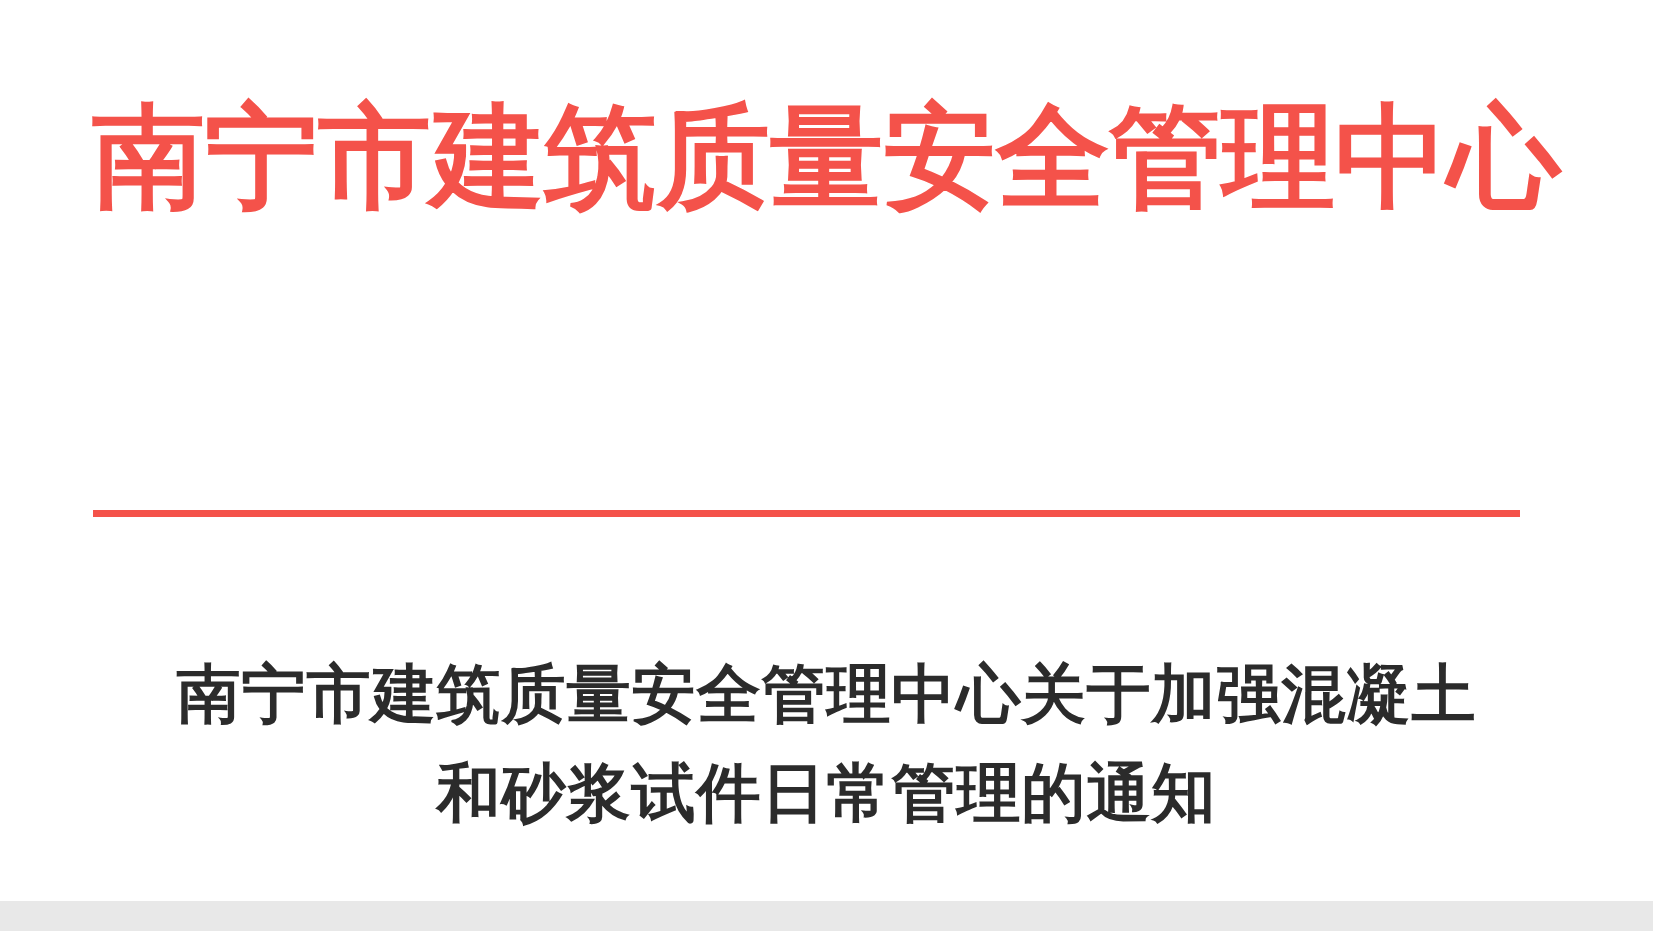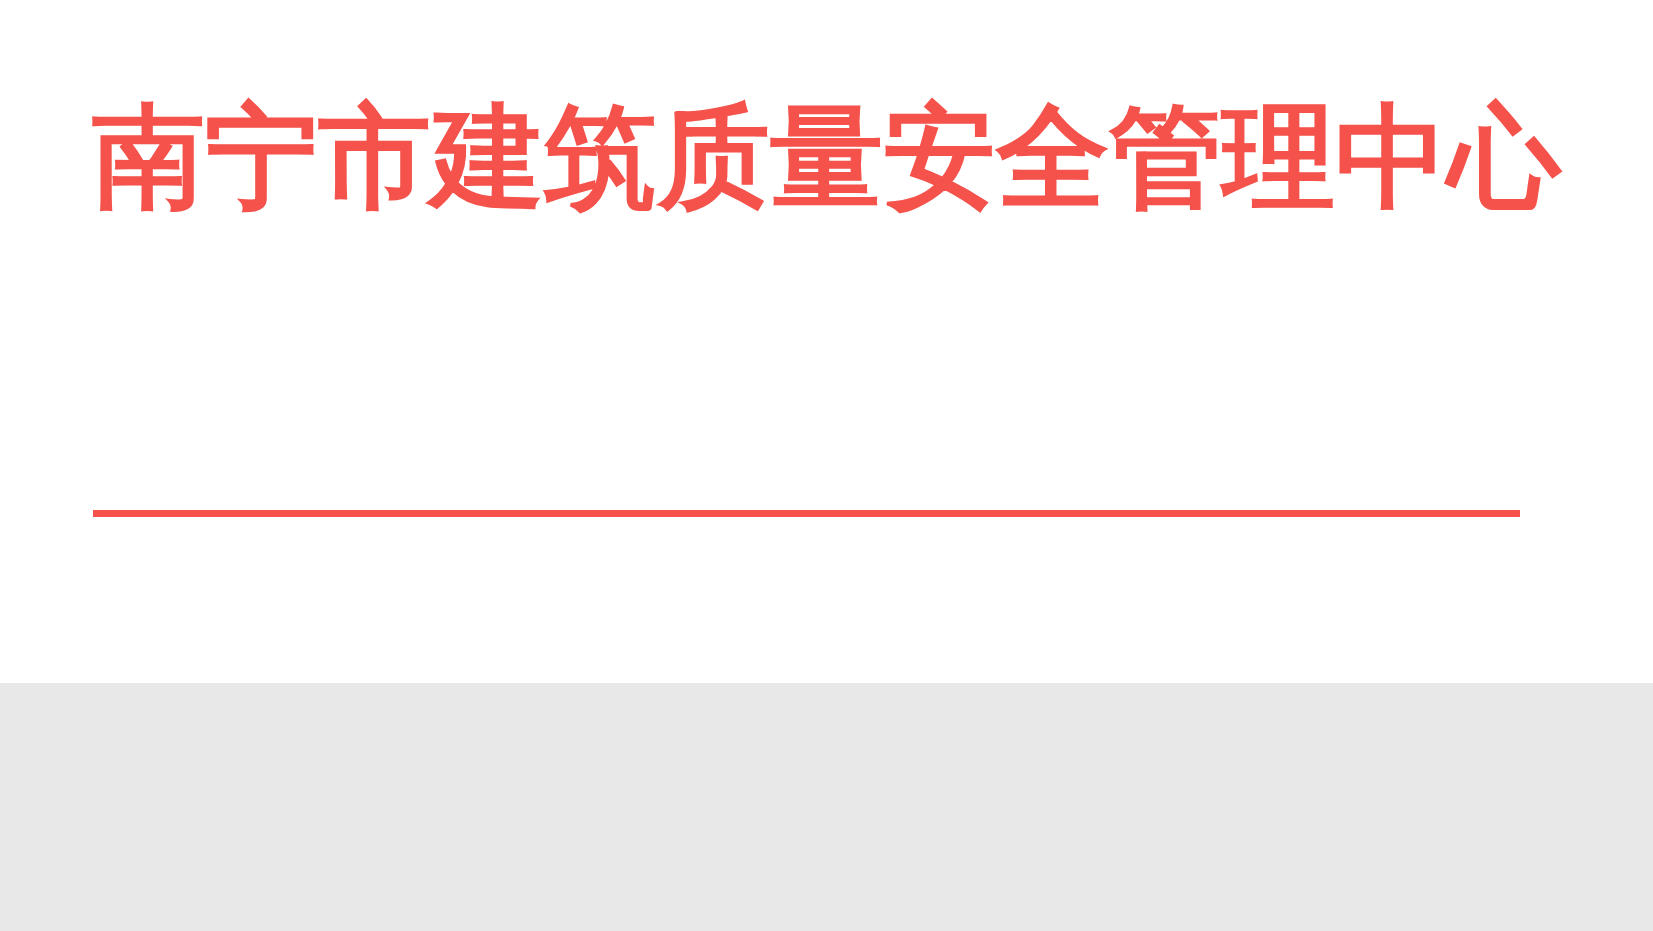--- a/index.html
+++ b/index.html
@@ -3,21 +3,21 @@
   <meta charset="utf-8">
   <style>
     html, body {
       margin: 0;
       padding: 0;
       background: #e8e8e8;
     }
     .page {
       position: relative;
       width: 1653px;
-      height: 683px;
+      height: 901px;
       background: var(--paper_white, #ffffff);
       font-family: "Liberation Serif", "DejaVu Serif", serif;
       overflow: hidden;
     }
     
     .letterhead {
       position: absolute;
       top: 90px;
       left: 0;
       width: 100%;
@@ -81,15 +81,17 @@
 <div class="page">
 
   <header class="letterhead">
     <h1 class="org-name">南宁市建筑质量安全管理中心</h1>
   </header>
 
 
   <hr class="red-divider">
 
   <div class="doc-title">
+    <div class="title-line">南宁市建筑质量安全管理中心关于加强混凝土</div>
+    <div class="title-line">和砂浆试件日常管理的通知</div>
   </div>
 
 </div>
 
 </body></html>

